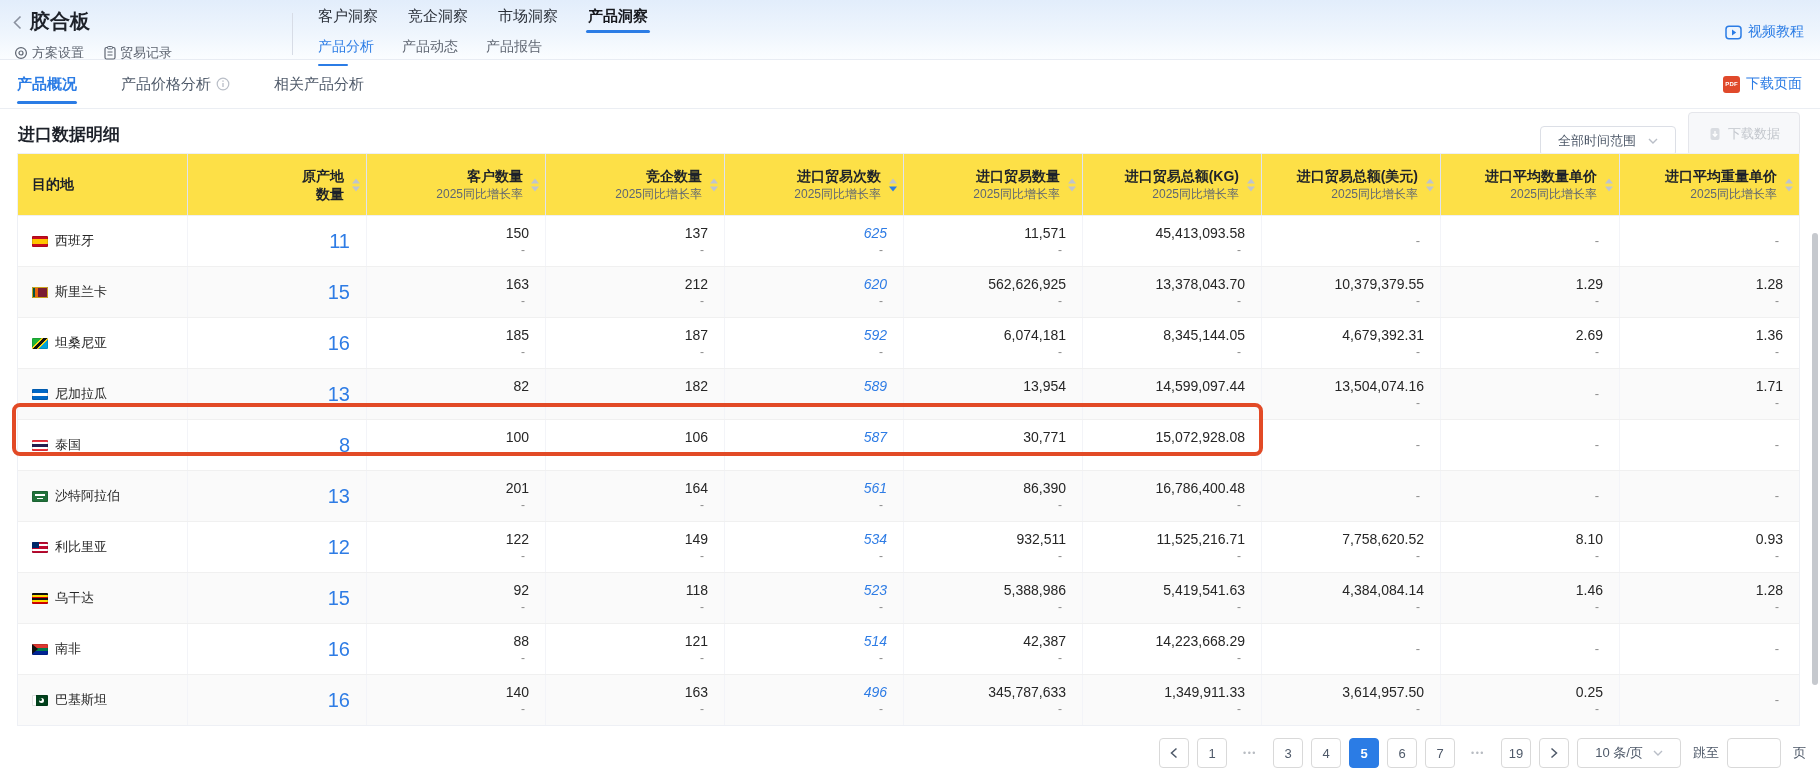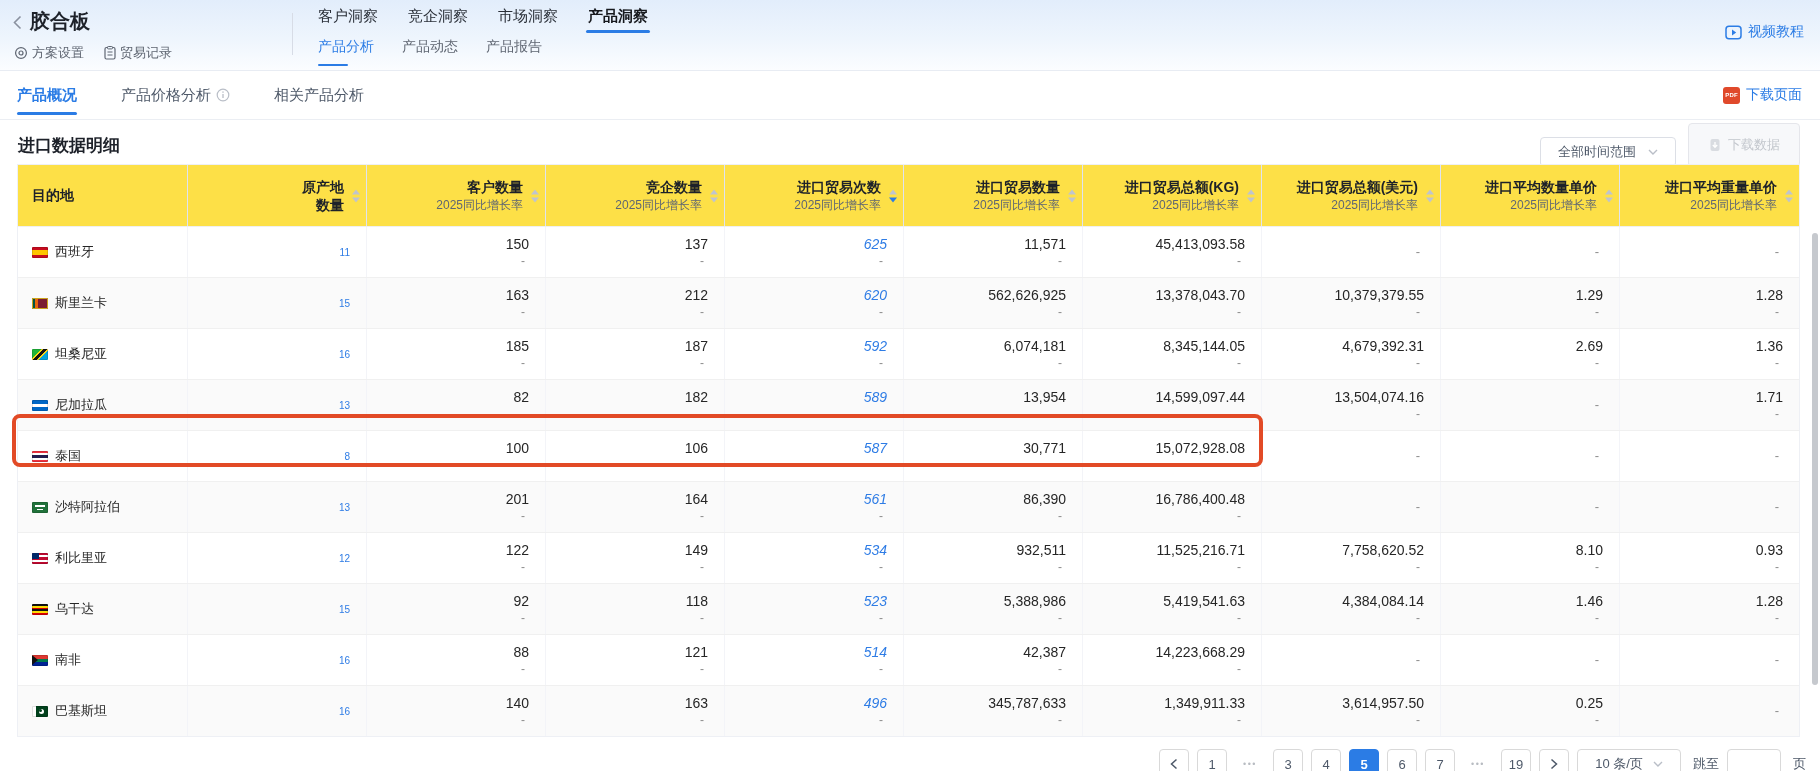--- a/index.html
+++ b/index.html
@@ -4,21 +4,21 @@
 <style>
   * { box-sizing: border-box; margin: 0; padding: 0; }
   html,body { width: 1820px; height: 771px; overflow: hidden; }
   body {
     font-family: "Liberation Sans", "DejaVu Sans", sans-serif;
     background: #ffffff; color: #262626; position: relative;
   }
 
   
   .topbar {
-    height: 71px; display: flex; position: relative;
+    height: 60px; display: flex; position: relative;
     background: linear-gradient(180deg, #e2edfb 0%, #eef5fd 55%, #fbfdff 100%);
     border-bottom: 1px solid #e8ecf3;
   }
   .topbar-left { width: 292px; padding: 8px 0 0 12px; flex: none; }
   .title-row { display: flex; align-items: center; gap: 7px; }
   .back-btn { display: flex; align-items: center; cursor: pointer; padding-top: 2px; }
   .page-title { font-size: 20px; font-weight: 700; color: #1d2129; }
   .quick-links { display: flex; gap: 20px; margin: 9px 0 0 2px; }
   .quick-link { display: flex; align-items: center; gap: 4px; font-size: 13px; color: #5f6672; cursor: pointer; }
   .topbar-divider { width: 1px; height: 42px; background: #d7dce6; margin-top: 13px; flex: none; }
@@ -64,21 +64,21 @@
   .caret.up { border-bottom: 5px solid #bfc4cd; }
   .caret.down { border-top: 5px solid #bfc4cd; }
   .caret.down.active { border-top-color: #2b7ce5; }
 
   .tbody .trow { height: 51px; background: #fff; border-top: 1px solid #f0f0f0; }
   .tbody .trow.even { background: #fafafa; }
   .td { display: flex; flex-direction: column; justify-content: center; align-items: flex-end; padding: 0 16px; border-right: 1px solid #f3f4f8; min-width: 0; }
   .td:last-child { border-right: none; }
   .td.dest { flex-direction: row; justify-content: flex-start; align-items: center; gap: 7px; padding-left: 14px; }
   .country { font-size: 13px; color: #262626; white-space: nowrap; }
-  .origin-link { font-size: 10px; color: #2e7ce5; cursor: pointer; }
+  .origin-link { font-size: 20px; color: #2e7ce5; cursor: pointer; }
   .val { font-size: 14px; color: #262626; line-height: 18px; white-space: nowrap; }
   .val.link { color: #2e7ce5; cursor: pointer; font-style: italic; }
   .growth { font-size: 12px; color: #8c8c8c; line-height: 15px; margin-top: 1px; padding-right: 4px; }
   .td.empty .val { color: #8c8c8c; font-size: 13px; padding-right: 4px; }
 
   .highlight-box { position: absolute; left: -5px; top: 250px; width: 1251px; height: 53px; border: 4px solid #e24a26; border-radius: 8px; pointer-events: none; z-index: 5; }
 
   
   .flag { width: 16px; height: 11px; flex: none; display: inline-block; position: relative; border-radius: 1px; overflow: hidden; box-shadow: inset 0 0 0 1px rgba(0,0,0,.12); }
   .flag-es { background: linear-gradient(180deg,#c60b1e 0 25%,#ffc400 25% 75%,#c60b1e 75% 100%); }

